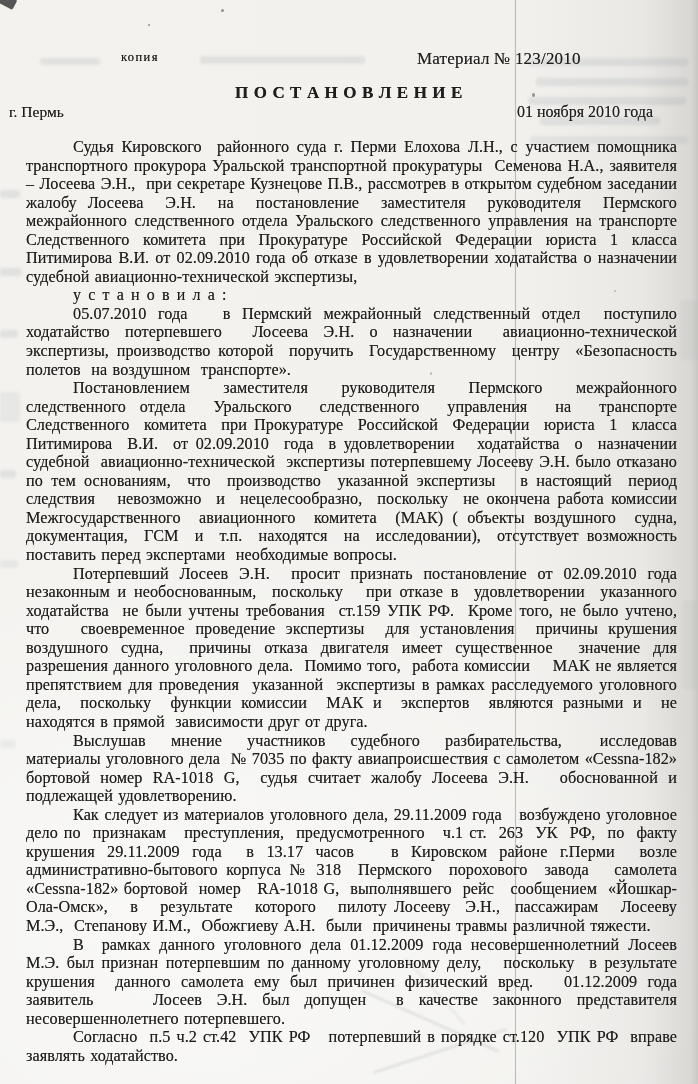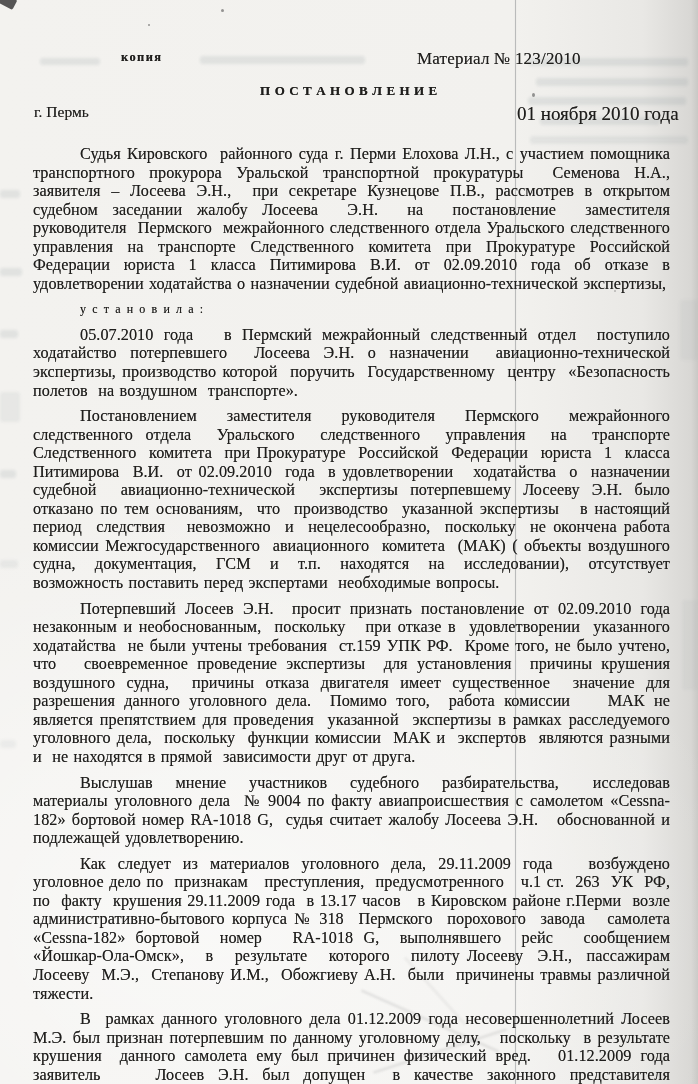--- a/index.html
+++ b/index.html
@@ -33,56 +33,56 @@
     filter:blur(1px);pointer-events:none;
   }
   .speck{position:absolute;background:rgba(70,70,70,0.55);border-radius:50%;}
   .corner-mark{
     position:absolute;left:-4px;top:-5px;width:20px;height:11px;
     background:#3a3a3a;transform:rotate(28deg);opacity:.85;border-radius:2px;
   }
   
   .copy-label{
     position:absolute;left:121px;top:50px;
-    font-size:12.5px;font-weight:bold;letter-spacing:1.4px;
+    font-size:12.5px;font-weight:normal;letter-spacing:1.4px;
     text-shadow:0 0 .4px rgba(0,0,0,.65);
   }
   .material-no{
     position:absolute;left:417px;top:49px;
     font-size:17px;letter-spacing:.2px;
     text-shadow:0 0 .3px rgba(0,0,0,.5);
   }
   .doc-title{
     position:absolute;left:0;top:83px;width:698px;
-    text-align:center;font-size:13px;font-weight:bold;letter-spacing:.6px;
+    text-align:center;font-size:17px;font-weight:bold;letter-spacing:.6px;
     text-shadow:0 0 .5px rgba(0,0,0,.7);
   }
   .place{
-    position:absolute;left:34px;top:103px;font-size:15.5px;
+    position:absolute;left:9px;top:103px;font-size:15.5px;
     text-shadow:0 0 .3px rgba(0,0,0,.5);
   }
   .doc-date{
-    position:absolute;left:517px;top:103px;font-size:19px;white-space:nowrap;
+    position:absolute;left:517px;top:103px;font-size:16px;white-space:nowrap;
     text-shadow:0 0 .3px rgba(0,0,0,.5);
   }
   
   .body-text{
     position:absolute;left:26px;top:138px;width:651px;
     font-size:16.2px;line-height:18.55px;
     letter-spacing:.05px;word-spacing:1.2px;
     text-shadow:0 0 .35px rgba(10,10,10,.55);
   }
   .body-text p{
-    margin:7px;text-indent:47px;
+    margin:0;text-indent:47px;
     text-align:justify;
     white-space:pre-wrap;
   }
   .established{
     margin:0;text-align:center;padding-right:44px;
-    font-size:12px;letter-spacing:1px;
+    font-size:16px;letter-spacing:1px;
     white-space:pre-wrap;
   }
 </style>
 </head>
 <body>
 
 <div class="page">
 
   <div class="corner-mark"></div>
   <div class="fold-line"></div>
@@ -119,20 +119,20 @@
   <div class="doc-title">П О С Т А Н О В Л Е Н И Е</div>
   <div class="place">г. Пермь</div>
   <div class="doc-date">01 ноября  2010 года</div>
 
   <div class="body-text">
     <p>Судья Кировского  районного суда г. Перми Елохова Л.Н., с участием помощника транспортного прокурора Уральской транспортной прокуратуры  Семенова Н.А., заявителя – Лосеева Э.Н.,  при секретаре Кузнецове П.В., рассмотрев в открытом судебном заседании жалобу Лосеева  Э.Н.  на  постановление  заместителя  руководителя  Пермского  межрайонного следственного отдела Уральского следственного управления на транспорте Следственного комитета при Прокуратуре Российской Федерации юриста 1 класса Питимирова В.И. от 02.09.2010 года об отказе в удовлетворении ходатайства о назначении судебной авиационно-технической экспертизы,</p>
     <p class="established">у с т а н о в и л а :</p>
     <p>05.07.2010 года   в Пермский межрайонный следственный отдел  поступило ходатайство потерпевшего  Лосеева Э.Н. о назначении  авиационно-технической  экспертизы, производство которой  поручить  Государственному  центру  «Безопасность полетов  на воздушном  транспорте».</p>
     <p>Постановлением  заместителя  руководителя  Пермского  межрайонного  следственного отдела  Уральского  следственного  управления  на  транспорте  Следственного  комитета  при Прокуратуре  Российской  Федерации  юриста  1  класса  Питимирова  В.И.  от 02.09.2010  года  в удовлетворении   ходатайства  о  назначении  судебной  авиационно-технической  экспертизы потерпевшему Лосееву Э.Н. было отказано по тем основаниям,  что  производство  указанной экспертизы   в настоящий  период  следствия   невозможно  и  нецелесообразно,  поскольку  не окончена работа комиссии Межгосударственного  авиационного  комитета  (МАК) ( объекты воздушного  судна,  документация,  ГСМ  и  т.п.  находятся  на  исследовании),  отсутствует возможность поставить перед экспертами  необходимые вопросы.</p>
     <p>Потерпевший Лосеев Э.Н.  просит признать постановление от 02.09.2010 года  незаконным и необоснованным,  поскольку   при отказе в  удовлетворении  указанного  ходатайства  не были учтены требования  ст.159 УПК РФ.  Кроме того, не было учтено, что   своевременное проведение экспертизы  для установления  причины крушения воздушного судна,  причины отказа двигателя имеет существенное  значение для разрешения данного уголовного дела.  Помимо того,  работа комиссии    МАК не является препятствием для проведения  указанной  экспертизы в рамках расследуемого уголовного дела,  поскольку  функции комиссии  МАК и  экспертов  являются разными и  не находятся в прямой  зависимости друг от друга.</p>
-    <p>Выслушав  мнение  участников  судебного  разбирательства,   исследовав  материалы уголовного дела  № 9004 по факту авиапроисшествия с самолетом «Cessna-182» бортовой номер RA-1018 G,  судья считает жалобу Лосеева Э.Н.   обоснованной и подлежащей удовлетворению.</p>
+    <p>Выслушав  мнение  участников  судебного  разбирательства,   исследовав  материалы уголовного дела  № 7035 по факту авиапроисшествия с самолетом «Cessna-182» бортовой номер RA-1018 G,  судья считает жалобу Лосеева Э.Н.   обоснованной и подлежащей удовлетворению.</p>
     <p>Как следует из материалов уголовного дела, 29.11.2009 года   возбуждено уголовное дело по  признакам   преступления,  предусмотренного   ч.1 ст.  263  УК  РФ,  по  факту  крушения 29.11.2009 года  в 13.17 часов   в Кировском районе г.Перми  возле  административно-бытового корпуса № 318  Пермского  порохового  завода   самолета  «Cessna-182» бортовой  номер   RA-1018 G,  выполнявшего  рейс   сообщением  «Йошкар-Ола-Омск»,   в   результате   которого   пилоту Лосееву  Э.Н.,  пассажирам   Лосееву  М.Э.,  Степанову И.М.,  Обожгиеву А.Н.  были  причинены травмы различной тяжести.</p>
     <p>В  рамках данного уголовного дела 01.12.2009 года несовершеннолетний Лосеев М.Э. был признан потерпевшим по данному уголовному делу,   поскольку  в результате  крушения  данного самолета ему был причинен физический вред.   01.12.2009 года    заявитель    Лосеев Э.Н. был допущен  в качестве законного представителя  несовершеннолетнего потерпевшего.</p>
     <p>Согласно  п.5 ч.2 ст.42  УПК РФ   потерпевший в порядке ст.120  УПК РФ  вправе заявлять ходатайство.</p>
 
   </div>
 
 </div>
 
 </body></html>

